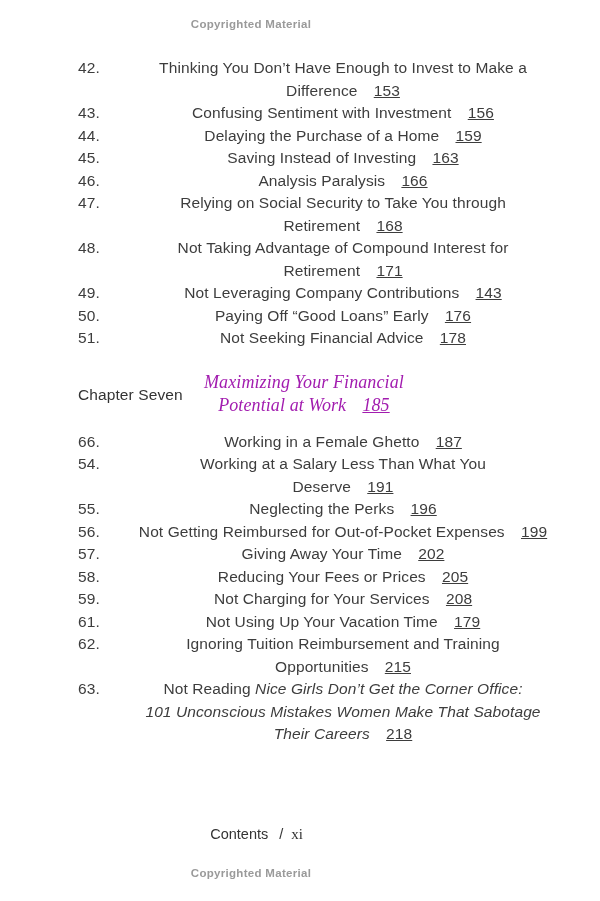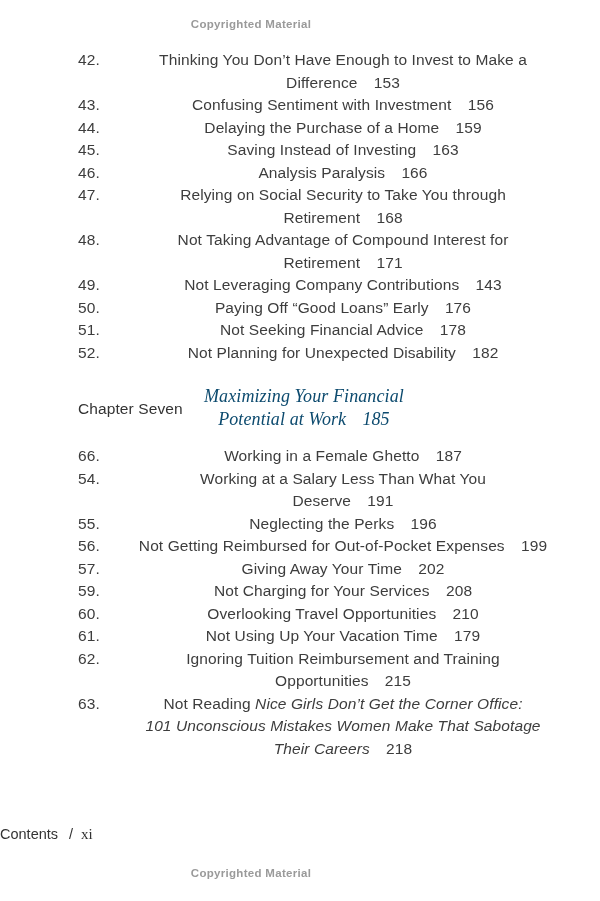--- a/index.html
+++ b/index.html
@@ -15,50 +15,50 @@
   .banner {
     position:absolute; left:0; width:488px;
     text-align:center;
     font-size:11.5px; font-weight:bold;
     color:#9a9a9a; letter-spacing:0.3px;margin-left:7px;
   }
   .banner-top { top:18px; }
   .banner-bottom { top:867px; }
 
   .toc {
-    position:absolute; left:78px; top:49px; width:500px;
+    position:absolute; left:78px; top:57px; width:500px;
     font-size:15.5px; line-height:22.5px;
     letter-spacing:0.1px;
   }
   .toc-item { display:flex; }
   .toc-num { flex:none; width:30px; }
   .toc-body { flex:1;text-align:center; }
-  .pg { margin-left:1.05em; }
+  .pg { margin-left:1.05em;text-decoration:underline; }
   em { }
 
   .chapter {
     display:flex; align-items:center;
     margin-top:21px; margin-bottom:14px;
   }
   .chapter-label {
     flex:none; width:126px;
     color:#333333; padding-top:3px;
   }
   .chapter-title {
     font-family:"Liberation Serif", serif;
     font-style:italic;
     font-size:18px; line-height:23px;
-    color:#0c4a6e;
+    color:#a21caf;
     text-align:center;
   }
   .chapter-title .pg { margin-left:0.9em; font-style:italic; }
 
   .footer {
     position:absolute; top:826px; left:0; width:513px;
-    text-align:left;
+    text-align:center;
     font-size:14.5px; color:#333333;
   }
   .footer-sep { margin:0 0.55em 0 0.75em; }
   .footer-pg {
     font-family:"Liberation Serif", serif;
     font-size:15px;
   }
 </style>
 </head>
 <body>
@@ -121,26 +121,20 @@
       <div class="toc-item">
         <span class="toc-num">50.</span>
         <div class="toc-body">
           <div class="toc-line"><span>Paying Off “Good Loans” Early</span><span class="pg">176</span></div>
         </div>
       </div>
       <div class="toc-item">
         <span class="toc-num">51.</span>
         <div class="toc-body">
           <div class="toc-line"><span>Not Seeking Financial Advice</span><span class="pg">178</span></div>
-        </div>
-      </div>
-      <div class="toc-item">
-        <span class="toc-num">52.</span>
-        <div class="toc-body">
-          <div class="toc-line"><span>Not Planning for Unexpected Disability</span><span class="pg">182</span></div>
         </div>
       </div>
       <div class="chapter">
         <span class="chapter-label">Chapter Seven</span>
         <div class="chapter-title">
           <div class="chapter-title-line">Maximizing Your Financial</div>
           <div class="chapter-title-line">Potential at Work<span class="pg">185</span></div>
         </div>
       </div>
       <div class="toc-item">
@@ -168,29 +162,29 @@
           <div class="toc-line"><span>Not Getting Reimbursed for Out-of-Pocket Expenses</span><span class="pg">199</span></div>
         </div>
       </div>
       <div class="toc-item">
         <span class="toc-num">57.</span>
         <div class="toc-body">
           <div class="toc-line"><span>Giving Away Your Time</span><span class="pg">202</span></div>
         </div>
       </div>
       <div class="toc-item">
+        <span class="toc-num">58.</span>
+        <div class="toc-body">
+          <div class="toc-line"><span>Reducing Your Fees or Prices</span><span class="pg">205</span></div>
+        </div>
+      </div>
+      <div class="toc-item">
         <span class="toc-num">59.</span>
         <div class="toc-body">
           <div class="toc-line"><span>Not Charging for Your Services</span><span class="pg">208</span></div>
-        </div>
-      </div>
-      <div class="toc-item">
-        <span class="toc-num">60.</span>
-        <div class="toc-body">
-          <div class="toc-line"><span>Overlooking Travel Opportunities</span><span class="pg">210</span></div>
         </div>
       </div>
       <div class="toc-item">
         <span class="toc-num">61.</span>
         <div class="toc-body">
           <div class="toc-line"><span>Not Using Up Your Vacation Time</span><span class="pg">179</span></div>
         </div>
       </div>
       <div class="toc-item">
         <span class="toc-num">62.</span>

